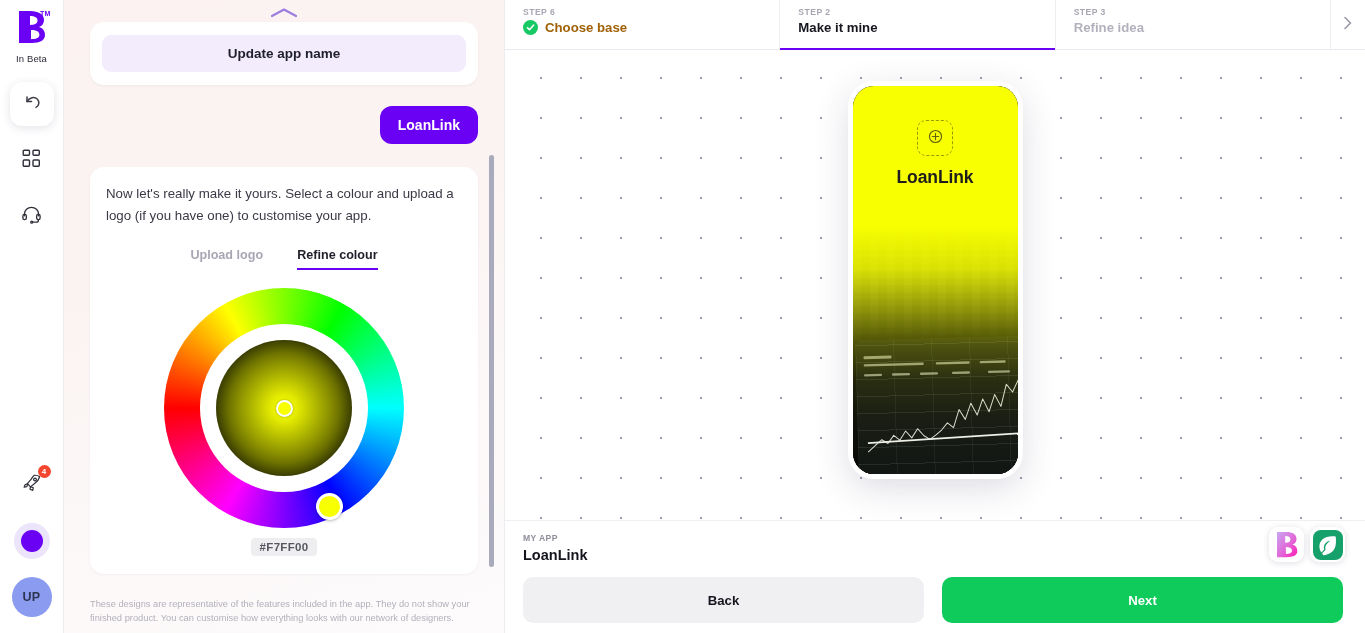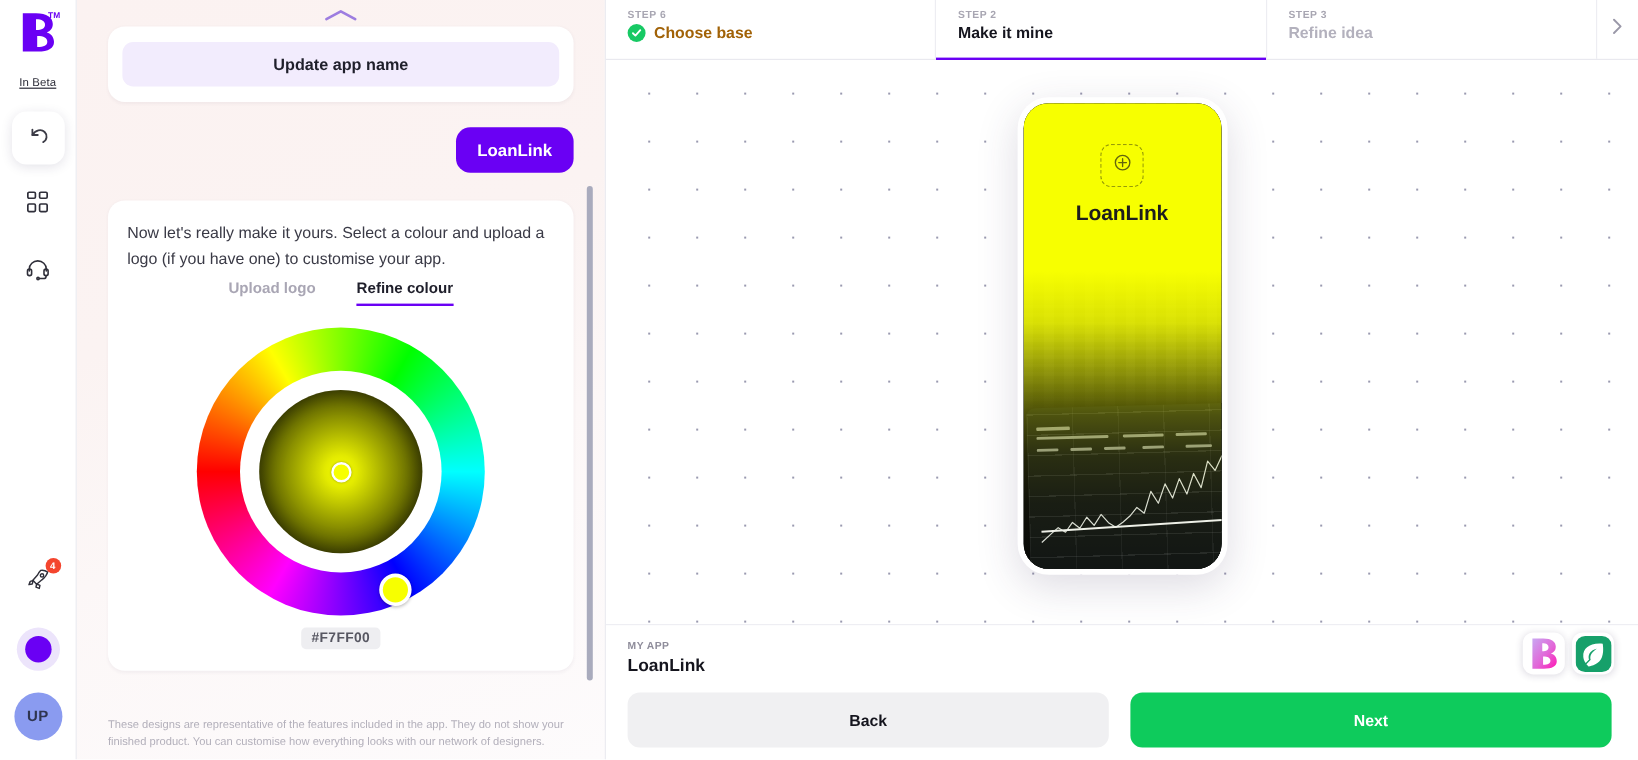--- a/index.html
+++ b/index.html
@@ -20,21 +20,21 @@
     position: relative; z-index: 6;
     flex: 0 0 64px;
   }
   .rail-logo { margin-top: 10px; display: flex; flex-direction: column; align-items: center; }
   .logo-mark { position: relative; width: 30px; height: 34px; }
   .logo-mark svg { display: block; }
   .logo-tm {
     position: absolute; right: -4px; top: 0px;
     font-size: 7px; color: #6a00f4; font-weight: 700; letter-spacing: .2px;
   }
-  .logo-label { font-size: 9.5px; color: #2b2b37; margin-top: 20px; letter-spacing: .1px; text-decoration: underline; }
+  .logo-label { font-size: 9.5px; color: #2b2b37; margin-top: 9px; letter-spacing: .1px; }
 
   .undo-btn {
     margin-top: 18px;
     width: 44px; height: 44px; border-radius: 12px;
     background: #ffffff;
     box-shadow: 0 2px 10px rgba(40,30,80,.13);
     display: flex; align-items: center; justify-content: center;
     cursor: pointer;
   }
   .rail-icon {
@@ -110,21 +110,21 @@
     padding: 11px 18px;
     font-size: 14px; font-weight: 600;
   }
   .card-assistant { margin-top: 23px; padding: 16px 14px 18px 14px; }
   .assistant-text {
     font-size: 13.3px; line-height: 22px; color: #3a3a46;
     padding: 0 2px;
   }
   .tabs-row {
     display: flex; justify-content: center; gap: 34px;
-    margin-top: 6px;
+    margin-top: 21px;
   }
   .tab {
     font-size: 12.6px; font-weight: 700; color: #a9a6b4;
     padding-bottom: 6px; cursor: pointer;
     border-bottom: 2px solid transparent;
   }
   .tab.active { color: #1f1f2b; border-bottom-color: #6a00f4; }
 
   
   .wheel-wrap {

